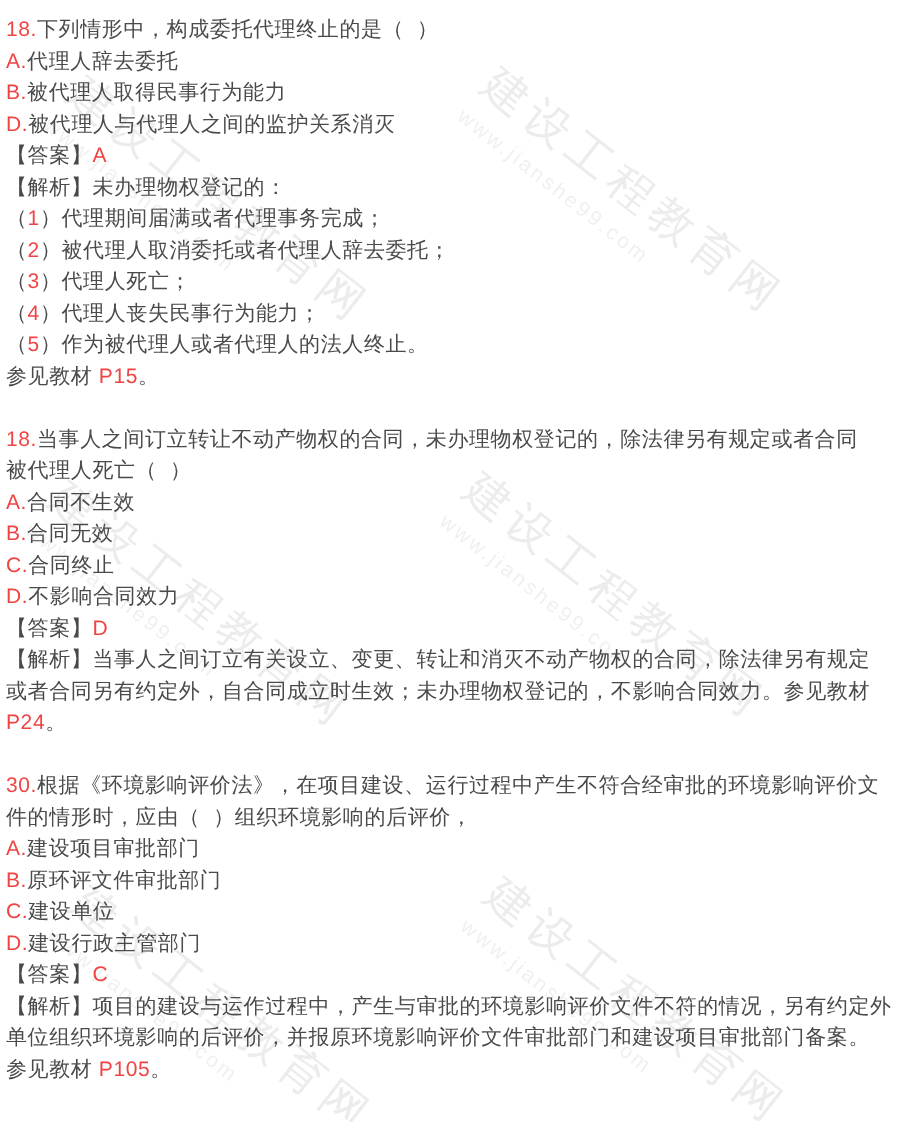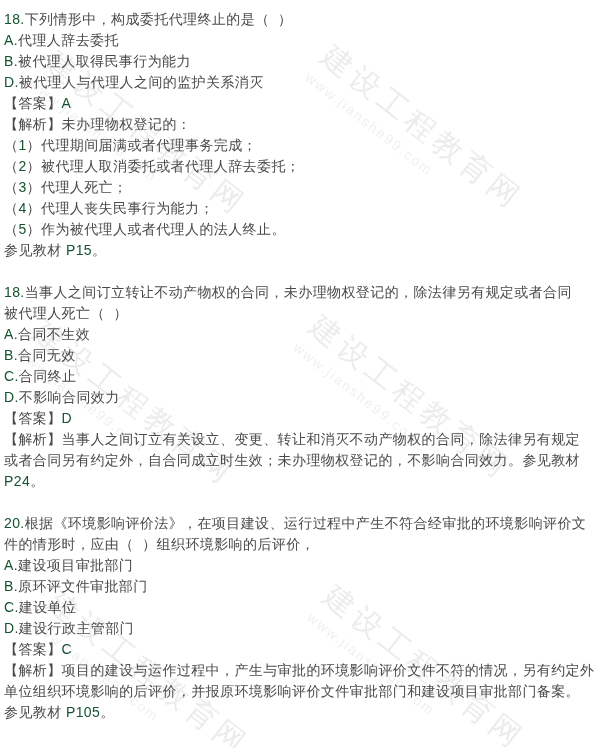--- a/index.html
+++ b/index.html
@@ -55,21 +55,21 @@
   .tline {
     font-size: 14px;
     line-height: 21px;
     height: 21px;
     color: #4a4a4a;
     letter-spacing: 0.4px;
     white-space: pre;
     overflow: hidden;
   }
   .tline .lt {
-    color: #14532d;
+    color: #ef4444;
   }
   .qgap {
     height: 21px;
   }
 </style>
 </head>
 <body>
 
 <div class="page">
   <div class="wm-layer" id="wm-layer">
@@ -121,21 +121,21 @@
         <div class="tline"><span class="lt">B.</span>合同无效</div>
         <div class="tline"><span class="lt">C.</span>合同终止</div>
         <div class="tline"><span class="lt">D.</span>不影响合同效力</div>
         <div class="tline">【答案】<span class="lt">D</span></div>
         <div class="tline">【解析】当事人之间订立有关设立、变更、转让和消灭不动产物权的合同，除法律另有规定</div>
         <div class="tline">或者合同另有约定外，自合同成立时生效；未办理物权登记的，不影响合同效力。参见教材</div>
         <div class="tline"><span class="lt">P24</span>。</div>
       </div>
       <div class="qgap"></div>
       <div>
-        <div class="tline"><span class="lt">20.</span>根据《环境影响评价法》，在项目建设、运行过程中产生不符合经审批的环境影响评价文</div>
+        <div class="tline"><span class="lt">30.</span>根据《环境影响评价法》，在项目建设、运行过程中产生不符合经审批的环境影响评价文</div>
         <div class="tline">件的情形时，应由（  ）组织环境影响的后评价，</div>
         <div class="tline"><span class="lt">A.</span>建设项目审批部门</div>
         <div class="tline"><span class="lt">B.</span>原环评文件审批部门</div>
         <div class="tline"><span class="lt">C.</span>建设单位</div>
         <div class="tline"><span class="lt">D.</span>建设行政主管部门</div>
         <div class="tline">【答案】<span class="lt">C</span></div>
         <div class="tline">【解析】项目的建设与运作过程中，产生与审批的环境影响评价文件不符的情况，另有约定外</div>
         <div class="tline">单位组织环境影响的后评价，并报原环境影响评价文件审批部门和建设项目审批部门备案。</div>
         <div class="tline">参见教材 <span class="lt">P105</span>。</div>
       </div>

